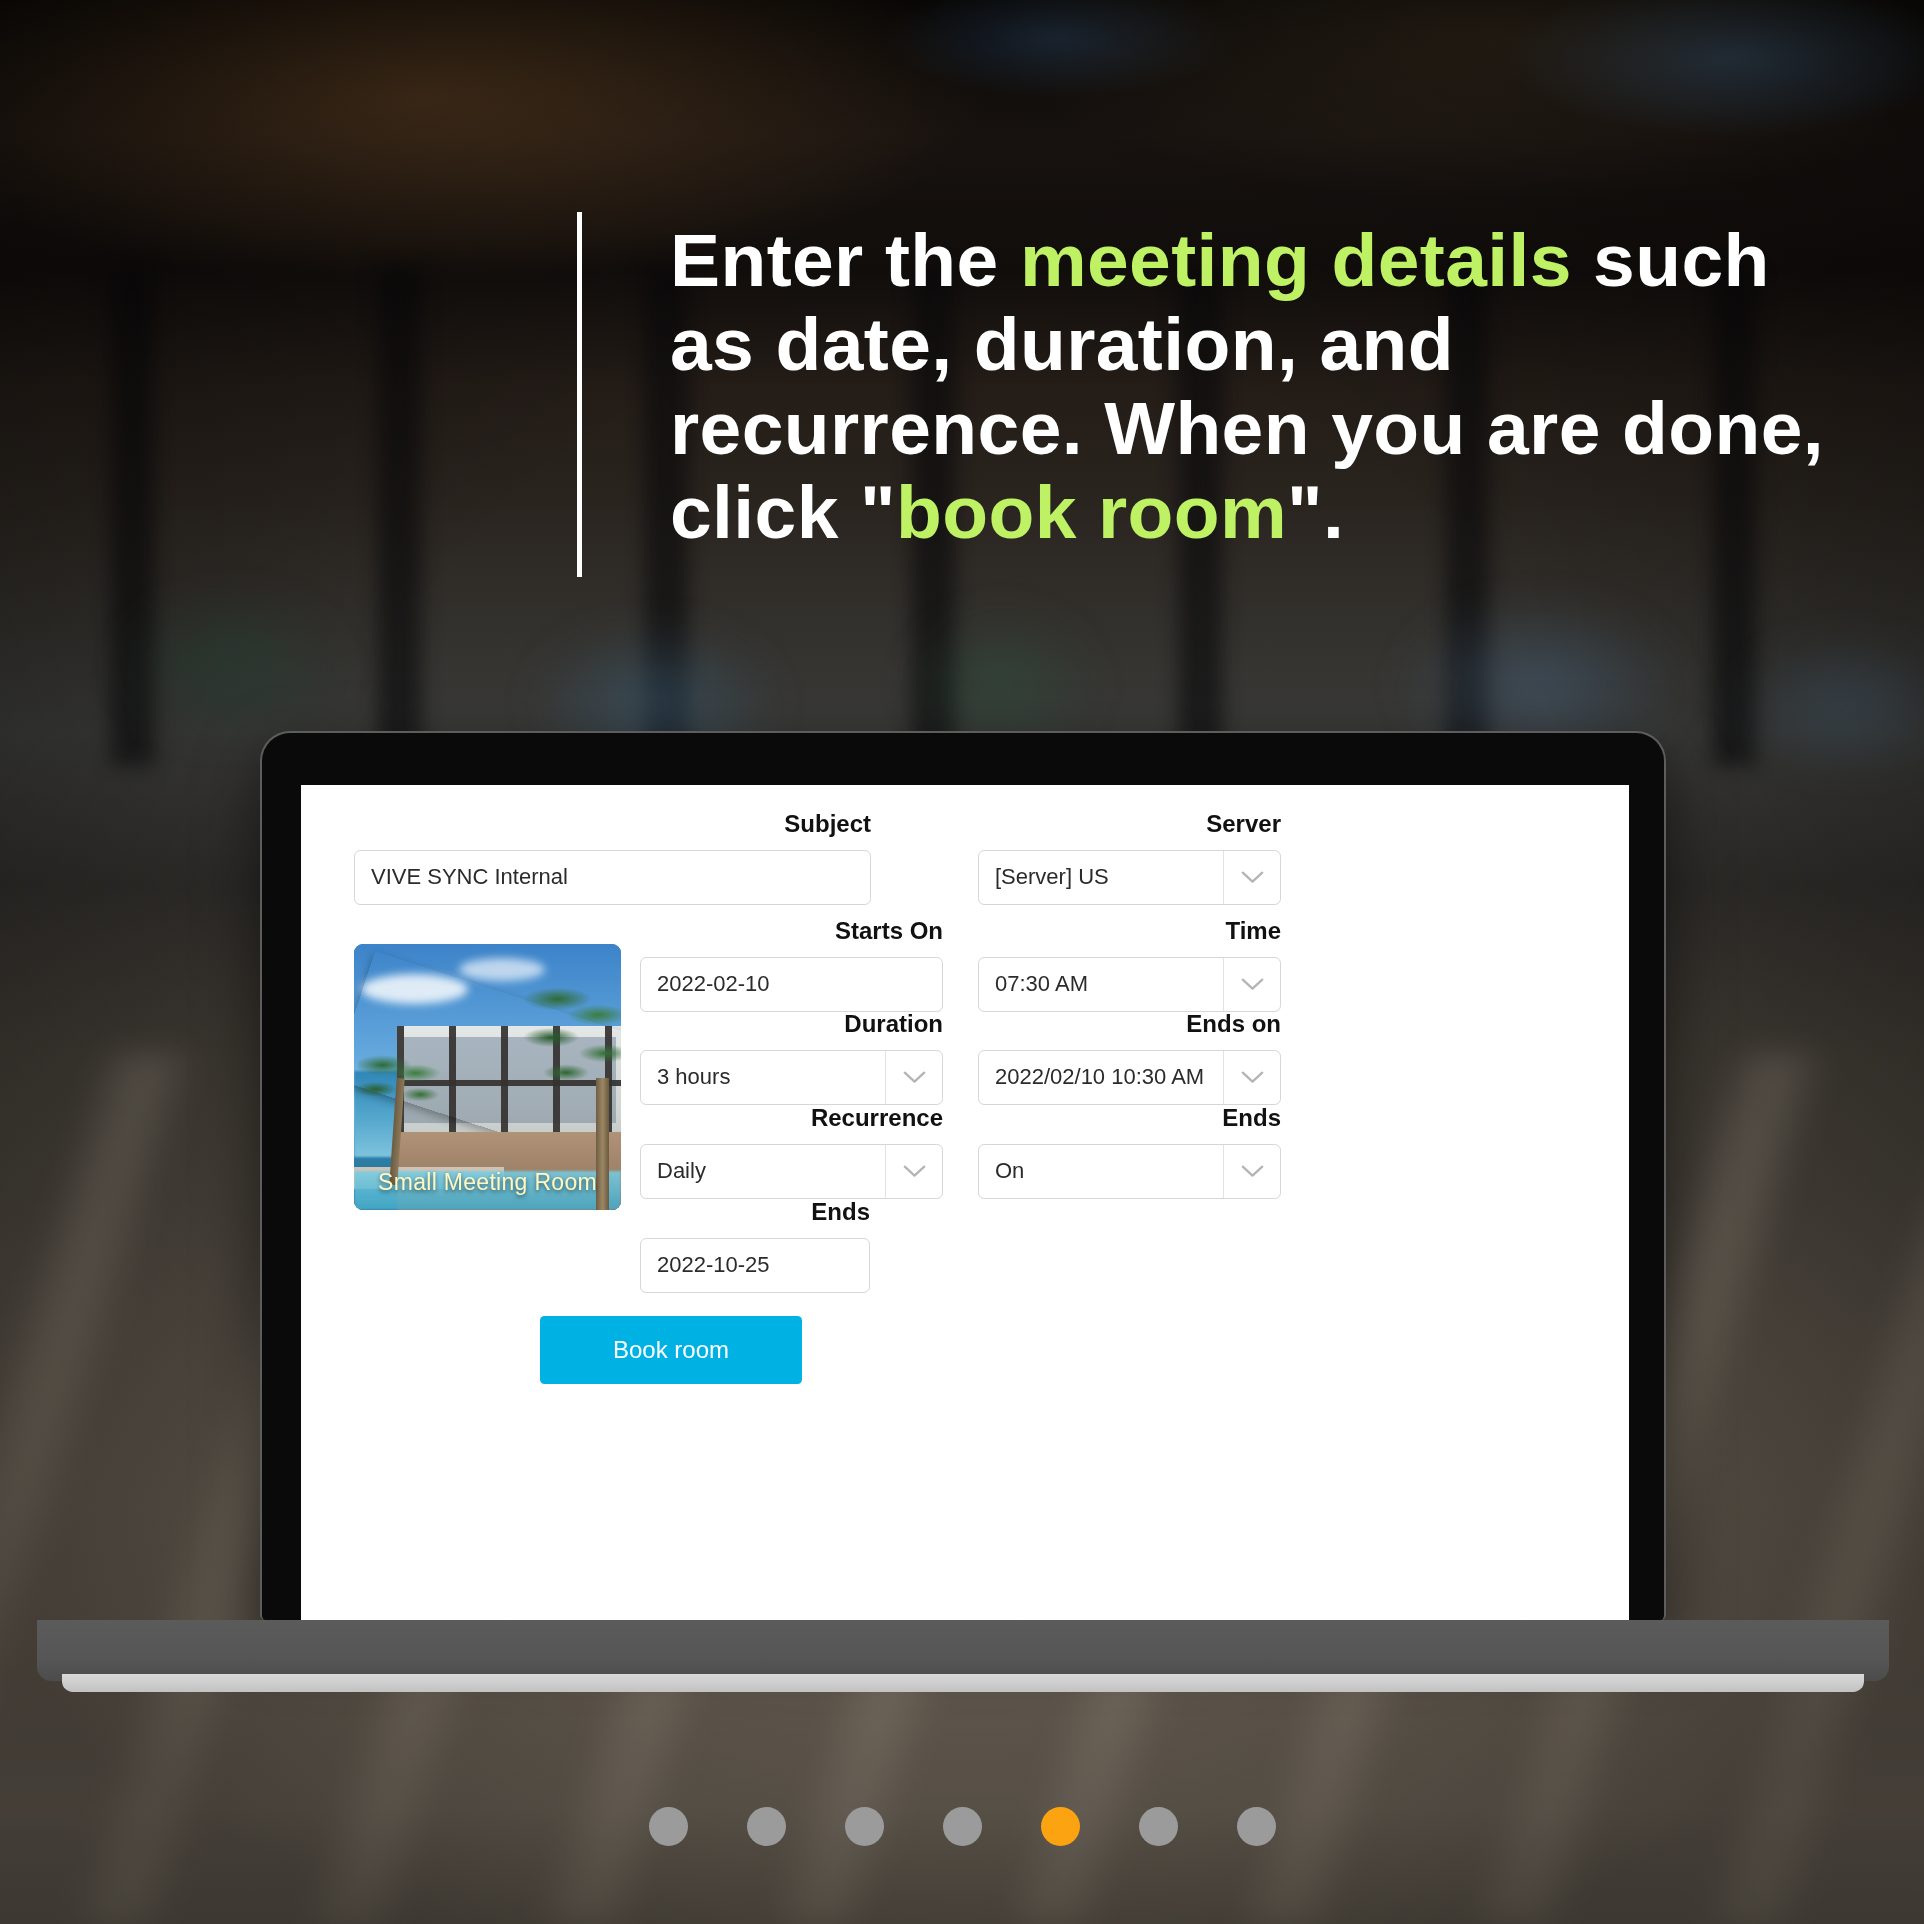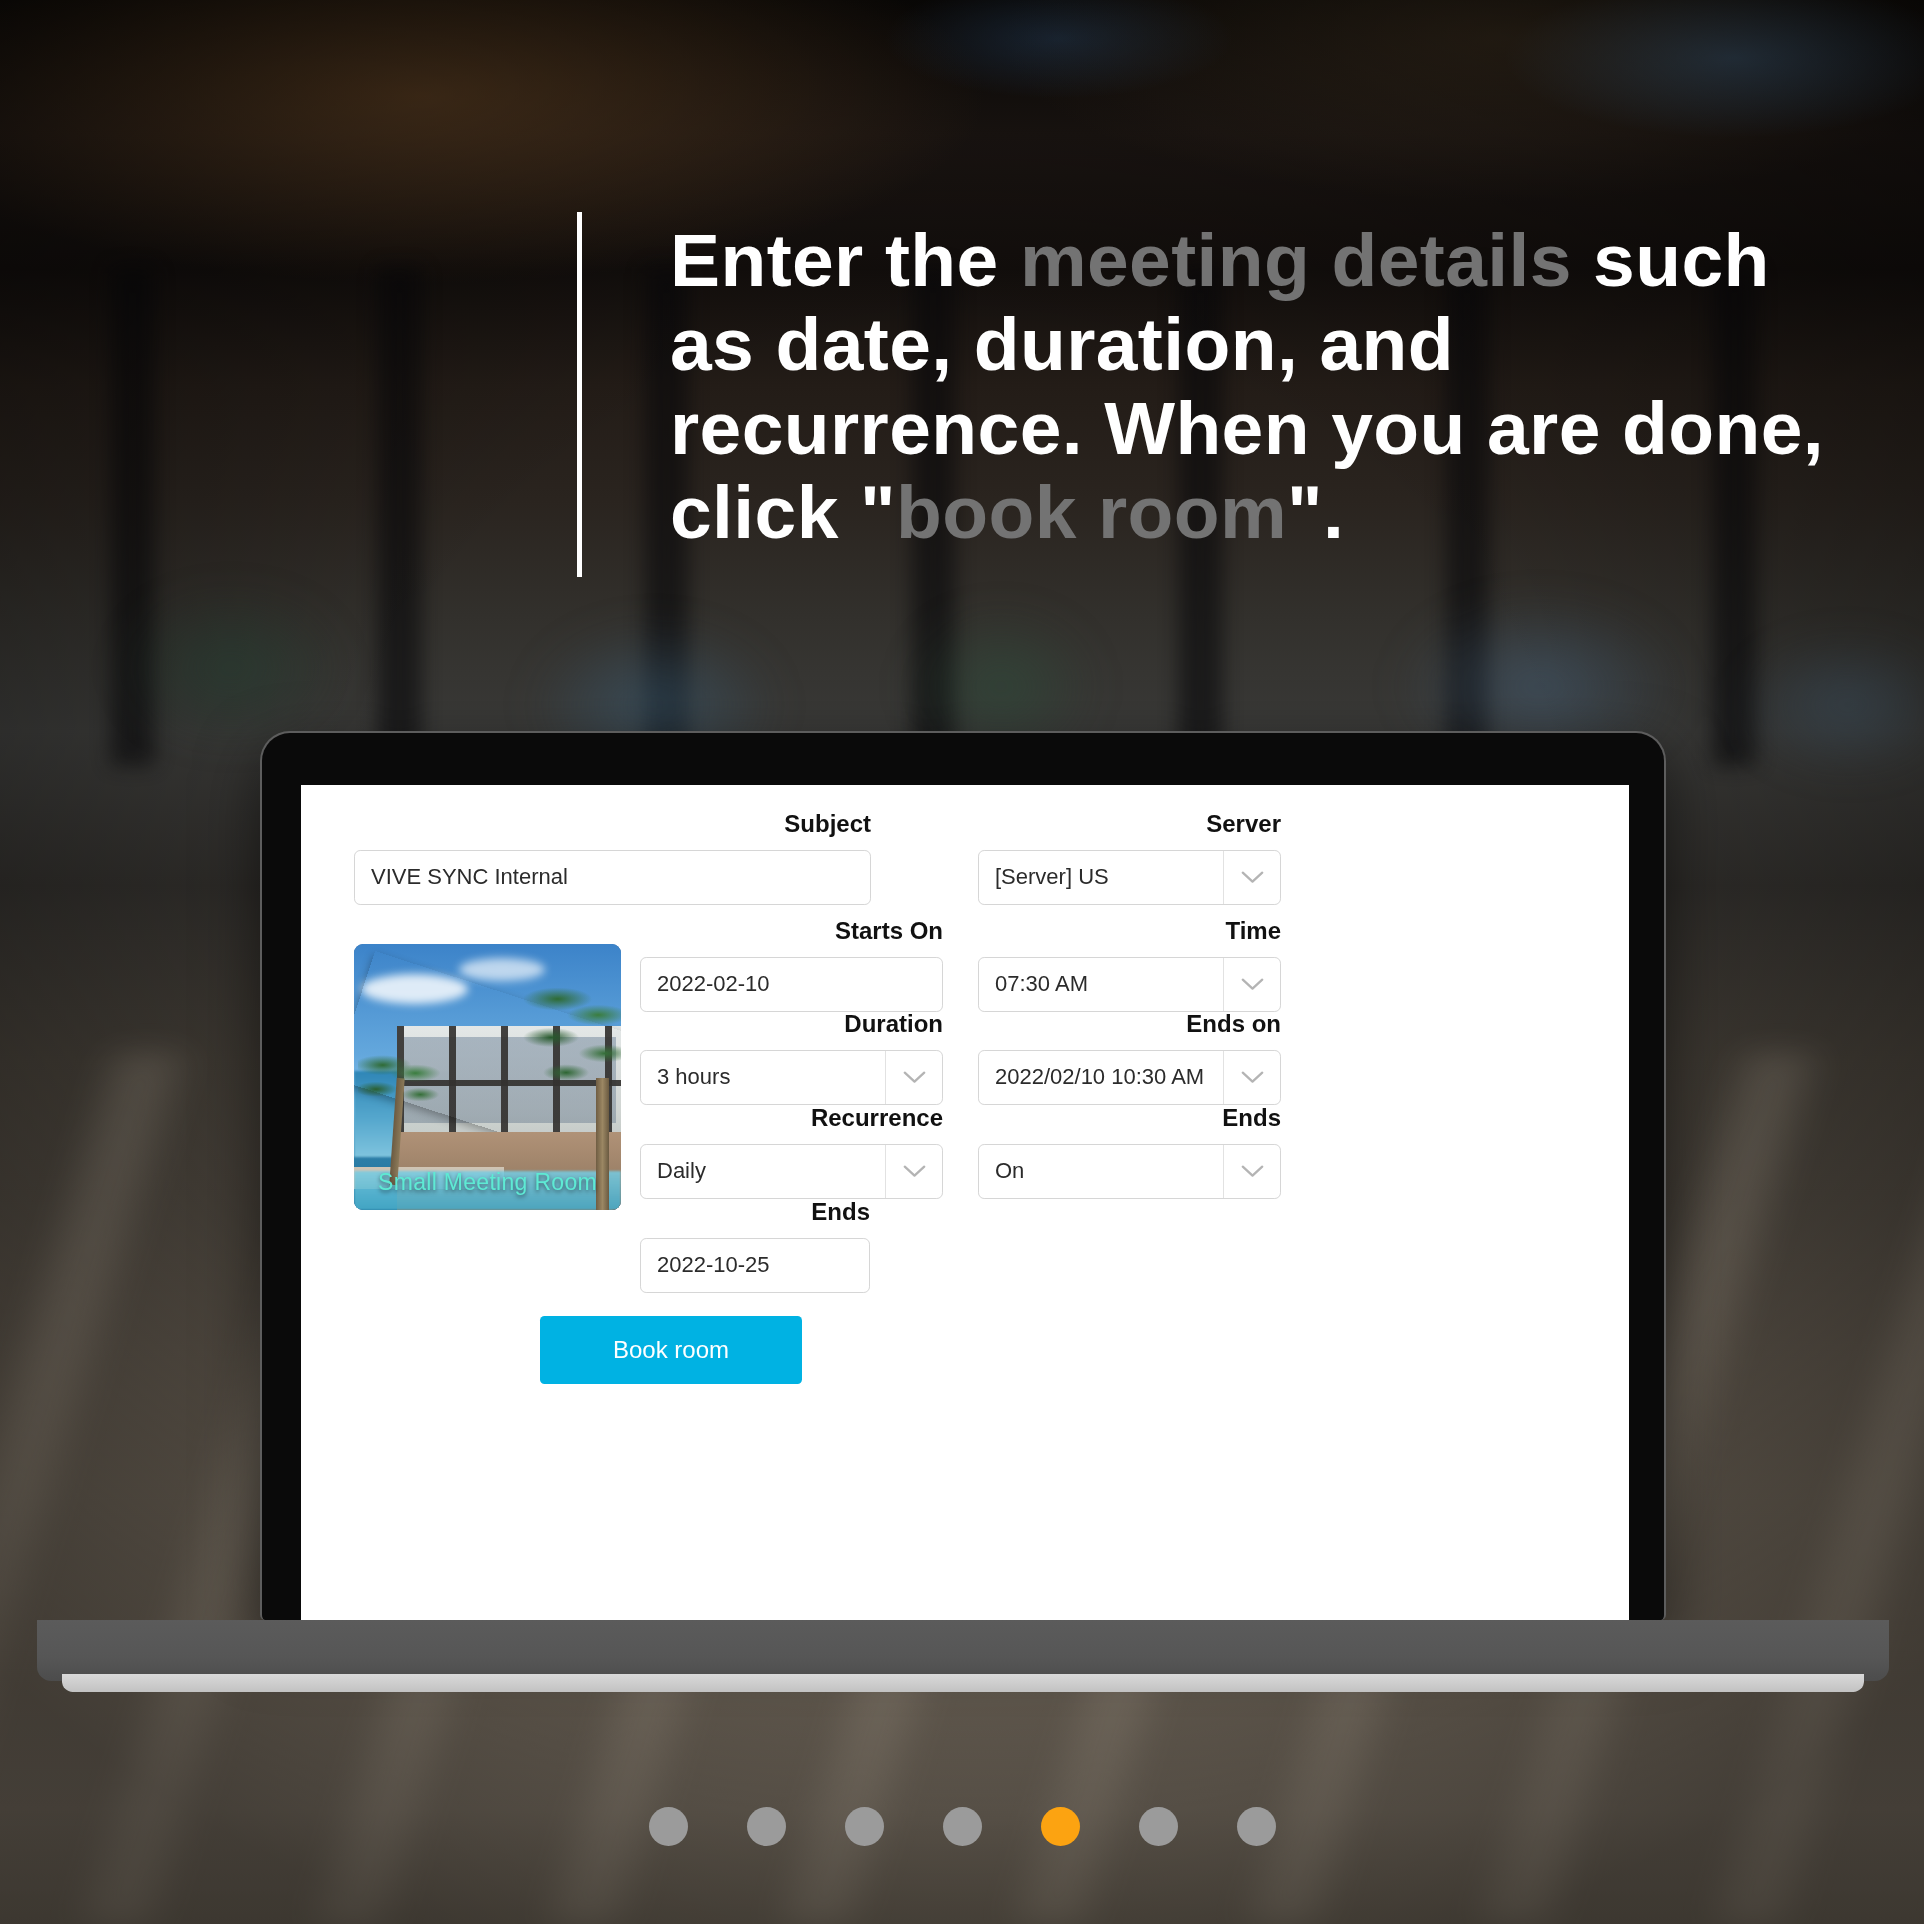--- a/index.html
+++ b/index.html
@@ -121,21 +121,21 @@
     left: 670px;
     top: 218px;
     width: 1185px;
     font-size: 75px;
     line-height: 1.12;
     font-weight: 700;
     color: #ffffff;
     letter-spacing: 0.4px;
   }
   .headline .hl {
-    color: #737373;
+    color: #bef264;
     font-weight: 800;
   }
 
   
   .laptop {
     position: absolute;
     left: 260px;
     top: 731px;
     width: 1406px;
     height: 953px;
@@ -326,21 +326,21 @@
       radial-gradient(ellipse 32px 11.6px at 44% 56%, #2d6632, rgba(0,0,0,0) 72%);
   }
   .thumb .palmTrunkR {
     position: absolute; right: 12.5px; top: 134px; width: 12.5px; height: 134px;
     background: linear-gradient(90deg, #6f5d43, #9b8763, #6a5a41);
   }
   .thumb .caption {
     position: absolute;
     left: 0; right: 0; bottom: 14.3px;
     text-align: center;
-    color: #5eead4;
+    color: #fef9c3;
     font-size: 23px;
     text-shadow: 0 1.8px 4.5px rgba(0,0,0,.55);
     letter-spacing: 0.3px;
   }
 
   
   #book-block {
     position: absolute;
     left: 239px;
     top: 531px;

